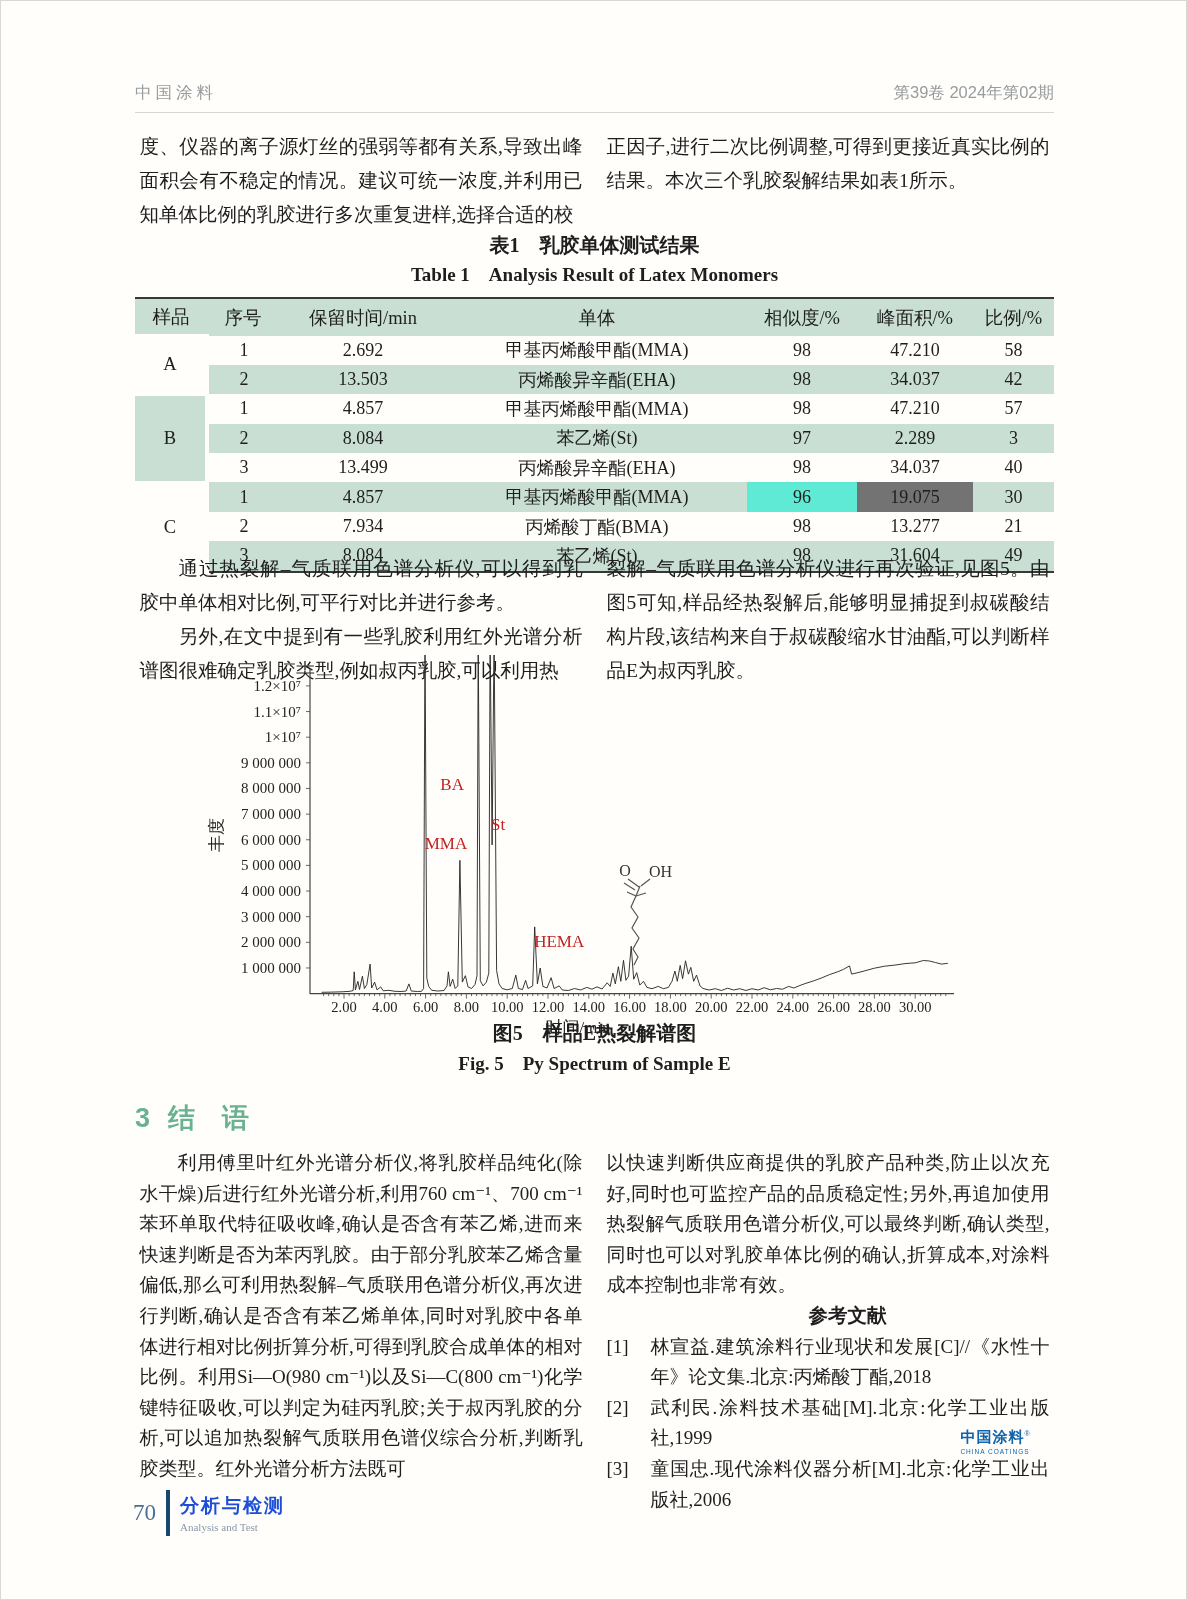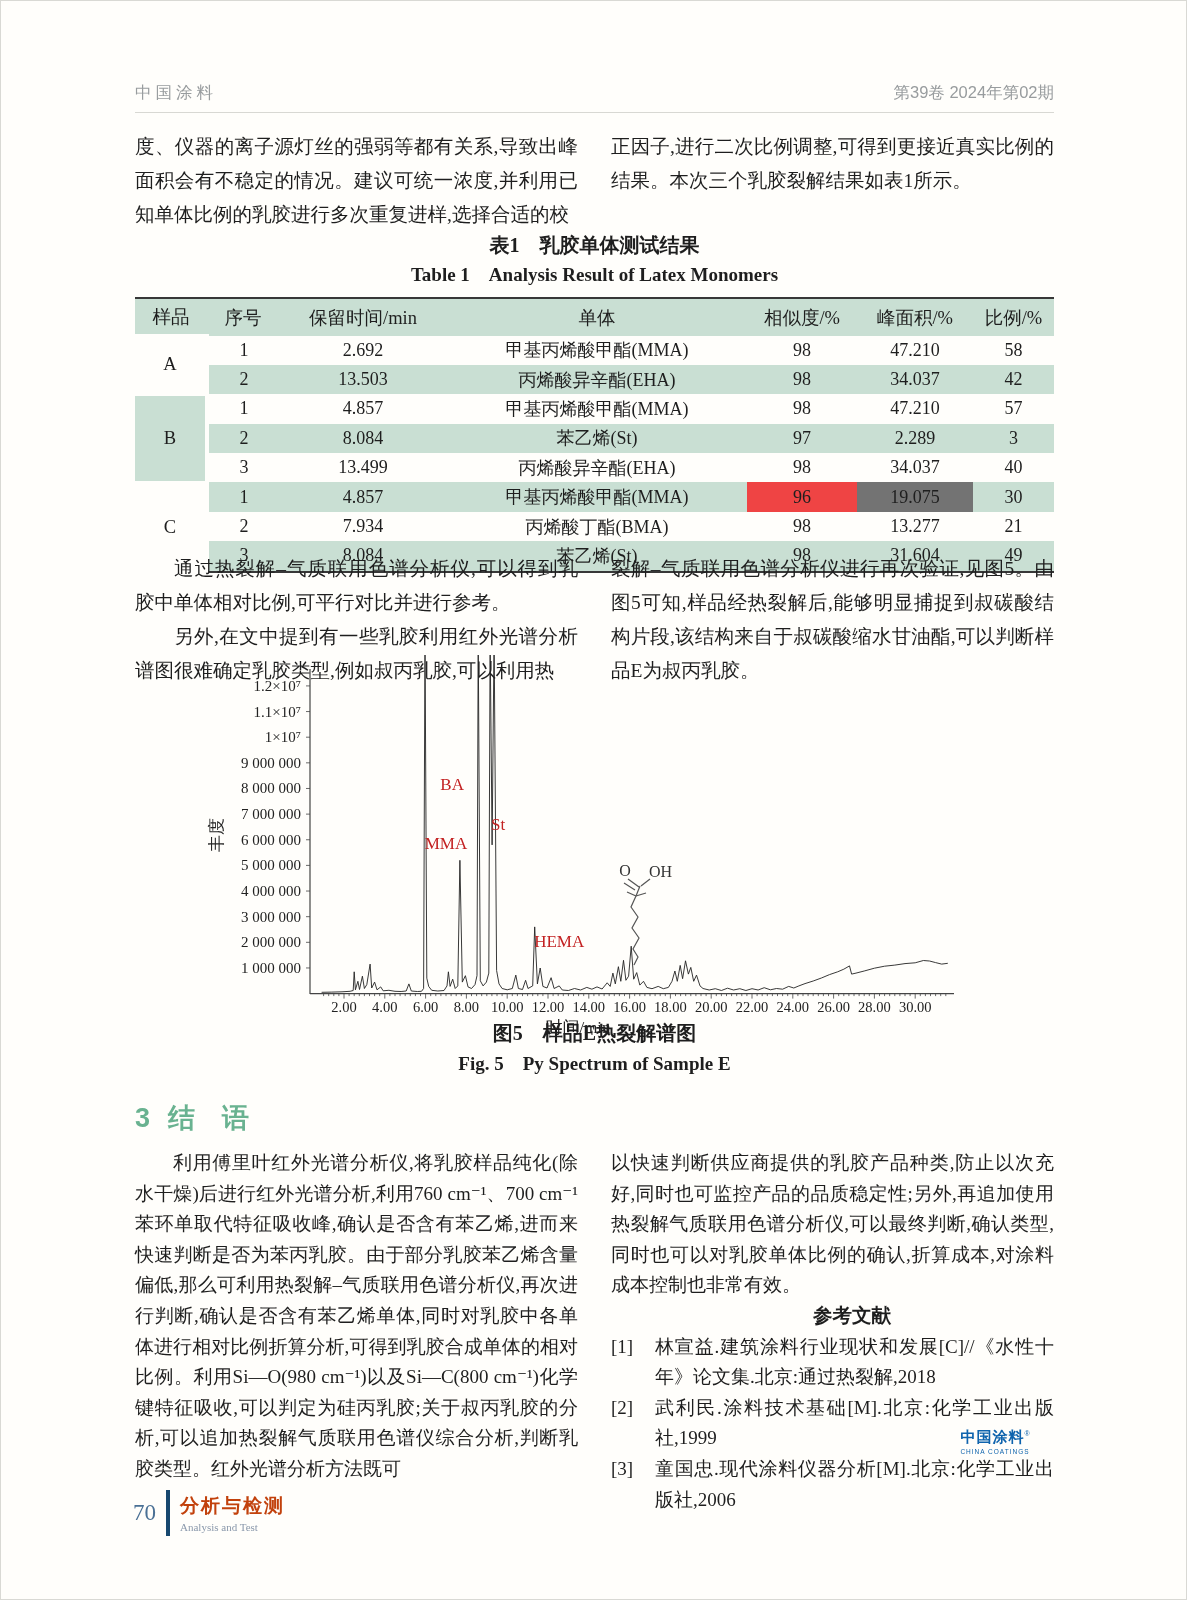--- a/index.html
+++ b/index.html
@@ -10,21 +10,21 @@
     font-family:"Liberation Serif","DejaVu Serif",serif;color:#1e1e1e;
   }
   .abs{position:absolute;left:135px;width:919px;}
   
   .hdr{top:82px;display:flex;justify-content:space-between;align-items:flex-end;
        font-family:"Liberation Sans","DejaVu Sans",sans-serif;
        font-size:16.5px;color:#989c9e;}
   .hdr .jname{letter-spacing:4px;}
   .hdr-rule{top:112px;border-bottom:1.5px solid #d8d8d3;height:0;}
   
-  .twocol{display:flex;gap:33px;text-align:justify;}
+  .twocol{display:flex;gap:24px;text-align:justify;justify-content:center;}
   .col{width:443px;}
   .col p{margin:0;text-indent:2em;}
   .col p.cont{text-indent:0;}
   .intro{top:130px;font-size:19.5px;line-height:34px;}
   .mid{top:552px;font-size:19.5px;line-height:34px;}
   
   .tblblk{top:232px;}
   .tt-cn{text-align:center;font-weight:bold;font-size:20px;}
   .tt-en{text-align:center;font-weight:bold;font-size:19px;margin-top:3px;}
   table.monomers{width:100%;border-collapse:collapse;margin-top:9px;
@@ -53,21 +53,21 @@
   .logo{position:absolute;left:952px;top:1428px;width:86px;text-align:center;
      font-family:"Liberation Sans","DejaVu Sans",sans-serif;color:#0e63ad;}
   .logo .cn{font-size:15px;font-weight:bold;letter-spacing:1px;}
   .logo .mark{font-size:7px;vertical-align:super;}
   .logo .en{font-size:6.5px;letter-spacing:1px;margin-top:1px;}
   
   .foot{position:absolute;left:133px;top:1490px;display:flex;align-items:center;
      font-family:"Liberation Sans","DejaVu Sans",sans-serif;}
   .pgnum{font-size:23px;color:#4a7095;margin-right:10px;font-family:"Liberation Serif",serif;}
   .footbar{width:4px;height:46px;background:#17486f;margin-right:10px;}
-  .footcn{font-size:19px;font-weight:bold;color:#c2410c;letter-spacing:2px;}
+  .footcn{font-size:19px;font-weight:bold;color:#1d4ed8;letter-spacing:2px;}
   .footen{font-size:11px;color:#8a98ab;font-family:"Liberation Serif","DejaVu Serif",serif;margin-top:2px;}
 </style>
 </head>
 <body>
 
 <div class="page">
 
   <div class="abs hdr">
     <span class="jname">中国涂料</span>
     <span>第39卷  2024年第02期</span>
@@ -148,21 +148,21 @@
             <td>丙烯酸异辛酯(EHA)</td>
             <td>98</td>
             <td>34.037</td>
             <td>40</td>
           </tr>
           <tr>
             <td rowspan="3" class="samplecell">C</td>
             <td style="background: rgb(201, 223, 211);">1</td>
             <td style="background: rgb(201, 223, 211);">4.857</td>
             <td style="background: rgb(201, 223, 211);">甲基丙烯酸甲酯(MMA)</td>
-            <td style="background: #ef4444;">96</td>
+            <td style="background: #5eead4;">96</td>
             <td style="background: #737373;">19.075</td>
             <td style="background: rgb(201, 223, 211);">30</td>
           </tr>
           <tr>
             <td>2</td>
             <td>7.934</td>
             <td>丙烯酸丁酯(BMA)</td>
             <td>98</td>
             <td>13.277</td>
             <td>21</td>
@@ -392,21 +392,21 @@
   <div class="abs twocol concl">
     <div class="col">
       <p>利用傅里叶红外光谱分析仪,将乳胶样品纯化(除水干燥)后进行红外光谱分析,利用760 cm⁻¹、700 cm⁻¹苯环单取代特征吸收峰,确认是否含有苯乙烯,进而来快速判断是否为苯丙乳胶。由于部分乳胶苯乙烯含量偏低,那么可利用热裂解–气质联用色谱分析仪,再次进行判断,确认是否含有苯乙烯单体,同时对乳胶中各单体进行相对比例折算分析,可得到乳胶合成单体的相对比例。利用Si—O(980 cm⁻¹)以及Si—C(800 cm⁻¹)化学键特征吸收,可以判定为硅丙乳胶;关于叔丙乳胶的分析,可以追加热裂解气质联用色谱仪综合分析,判断乳胶类型。红外光谱分析方法既可</p>
     </div>
     <div class="col">
       <p class="cont">以快速判断供应商提供的乳胶产品种类,防止以次充好,同时也可监控产品的品质稳定性;另外,再追加使用热裂解气质联用色谱分析仪,可以最终判断,确认类型,同时也可以对乳胶单体比例的确认,折算成本,对涂料成本控制也非常有效。</p>
       <p class="ref-h">参考文献</p>
       <div id="ref-list">
           <div class="ref-item">
             <span class="ref-num">[1]</span>
-            <span class="ref-text">林宣益.建筑涂料行业现状和发展[C]//《水性十年》论文集.北京:通过热裂解,2018</span>
+            <span class="ref-text">林宣益.建筑涂料行业现状和发展[C]//《水性十年》论文集.北京:丙烯酸丁酯,2018</span>
           </div>
           <div class="ref-item">
             <span class="ref-num">[2]</span>
             <span class="ref-text">武利民.涂料技术基础[M].北京:化学工业出版社,1999</span>
           </div>
           <div class="ref-item">
             <span class="ref-num">[3]</span>
             <span class="ref-text">童国忠.现代涂料仪器分析[M].北京:化学工业出版社,2006</span>
           </div>
         </div>

